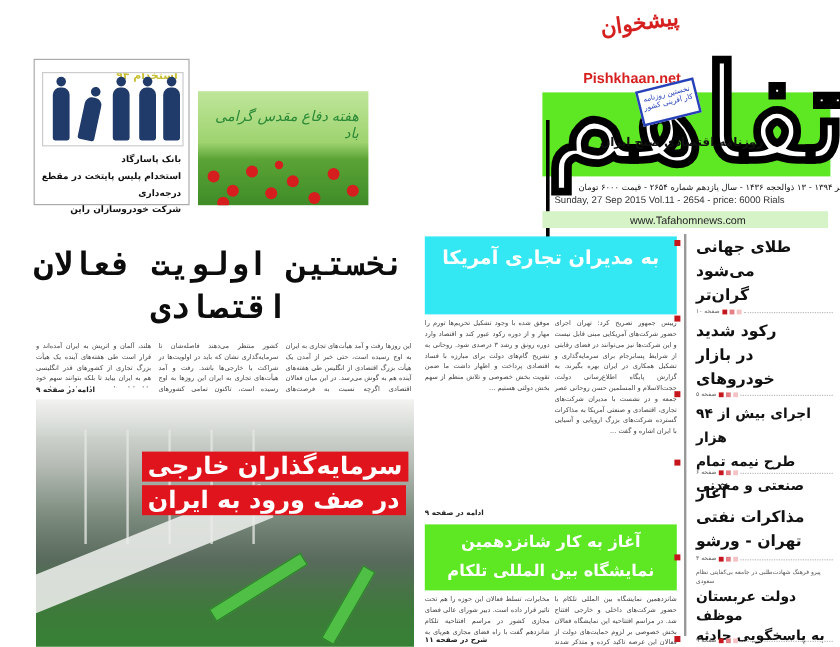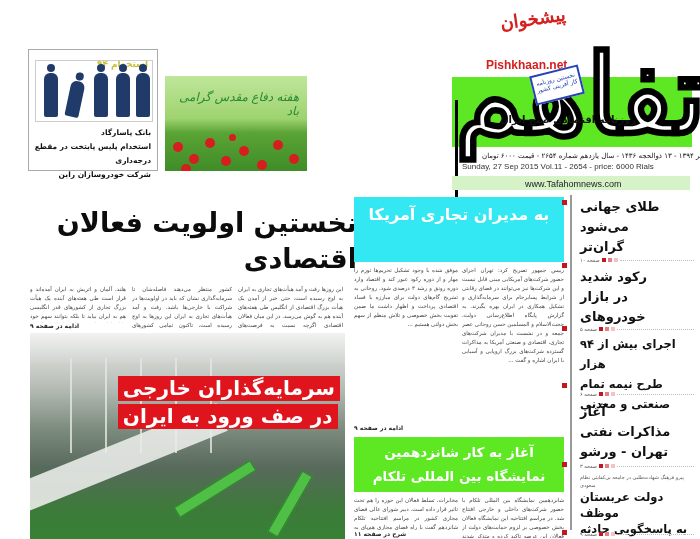--- a/index.html
+++ b/index.html
@@ -27,21 +27,21 @@
   .ad-jobs-title { position: absolute; right: 4px; top: -2px; font-size: 9px; color: #c9c035; font-weight: bold; }
   .worker { position: absolute; bottom: 4px; width: 14px; height: 44px; background: #203a6a; border-radius: 6px 6px 2px 2px; }
   .worker::before { content: ""; position: absolute; top: -9px; left: 3px; width: 8px; height: 8px; border-radius: 50%; background: #203a6a; }
   .ad-jobs-lines { position: absolute; right: 6px; top: 76px; font-size: 7.5px; font-weight: bold; line-height: 14px; text-align: right; }
   .ad-holy { position: absolute; left: 165px; top: 76px; width: 142px; height: 95px; overflow: hidden;
              background: linear-gradient(180deg, #bfe69a 0%, #9ed36f 45%, #5aa335 60%, #3f8c28 100%); }
   .ad-holy-text { position: absolute; right: 8px; top: 14px; font-size: 12px; color: #2b8a36; font-family: Liberation Sans, sans-serif; font-style: italic; }
   .poppy { position: absolute; width: 10px; height: 10px; border-radius: 50%; background: #d61e1e; }
 
   
-  .main-headline { position: absolute; left: 32px; top: 205px; width: 325px; font-size: 27px; font-weight: bold; line-height: 36px; color: #0c0c0c; }
+  .main-headline { position: absolute; left: 20px; top: 205px; width: 325px; text-align: center; font-size: 27px; font-weight: bold; line-height: 36px; color: #0c0c0c; font-family: Liberation Mono, monospace; }
   .col-text { position: absolute; font-size: 5.5px; line-height: 9px; color: #444; text-align: justify; overflow: hidden; }
   .more-link { position: absolute; font-size: 6px; font-weight: bold; color: #222; }
 
   
   .photo { position: absolute; left: 30px; top: 333px; width: 315px; height: 244px; overflow: hidden;
            background: linear-gradient(180deg, #e9ece8 0%, #b7bdb6 22%, #7a8a7c 40%, #586a5c 55%, #3d7a3a 72%, #2f8a2e 100%); }
   .photo-ceiling { position: absolute; left: 0; top: 0; width: 100%; height: 30px; background: linear-gradient(180deg, #f2f2f0, #cfd4cf); }
   .photo-glass { position: absolute; top: 25px; width: 2px; height: 95px; background: #e4e6e2; opacity: .8; }
   .photo-rail { position: absolute; left: -20px; top: 110px; width: 220px; height: 30px; background: #e9ebe8; transform: rotate(-22deg); opacity: .9; }
   .photo-desk { position: absolute; height: 12px; background: #4fbf46; border: 1px solid #2e7f2b; }

